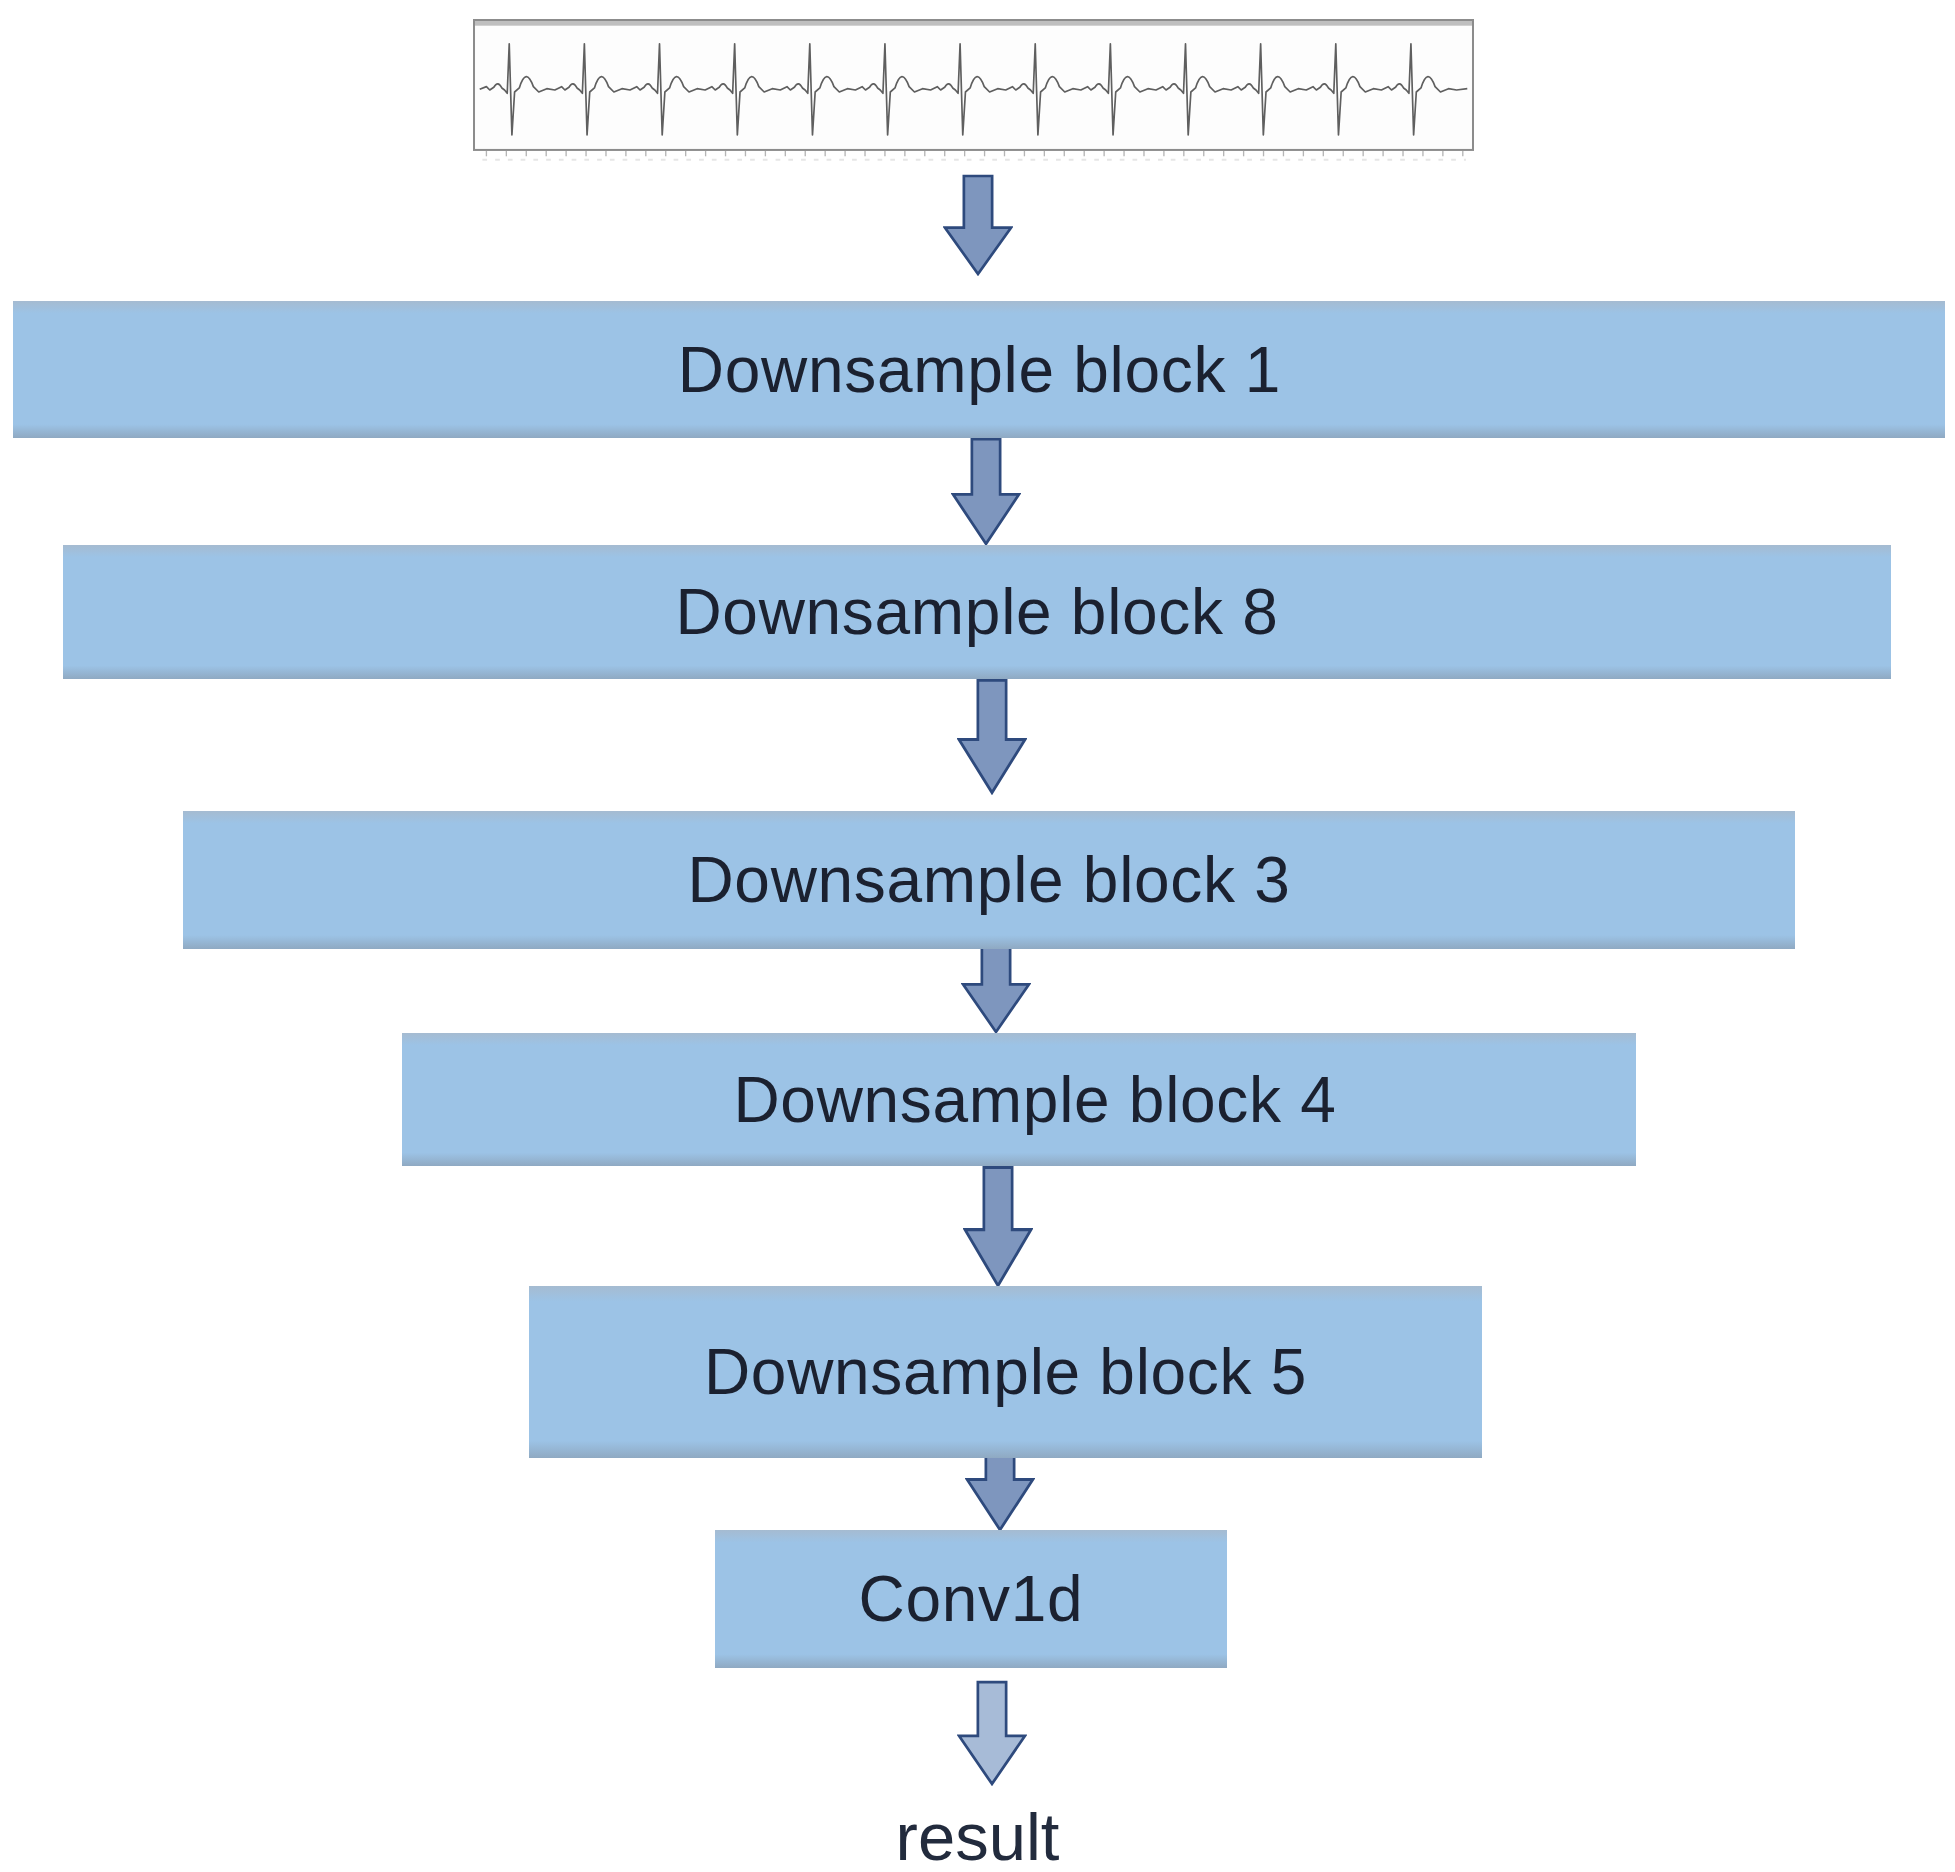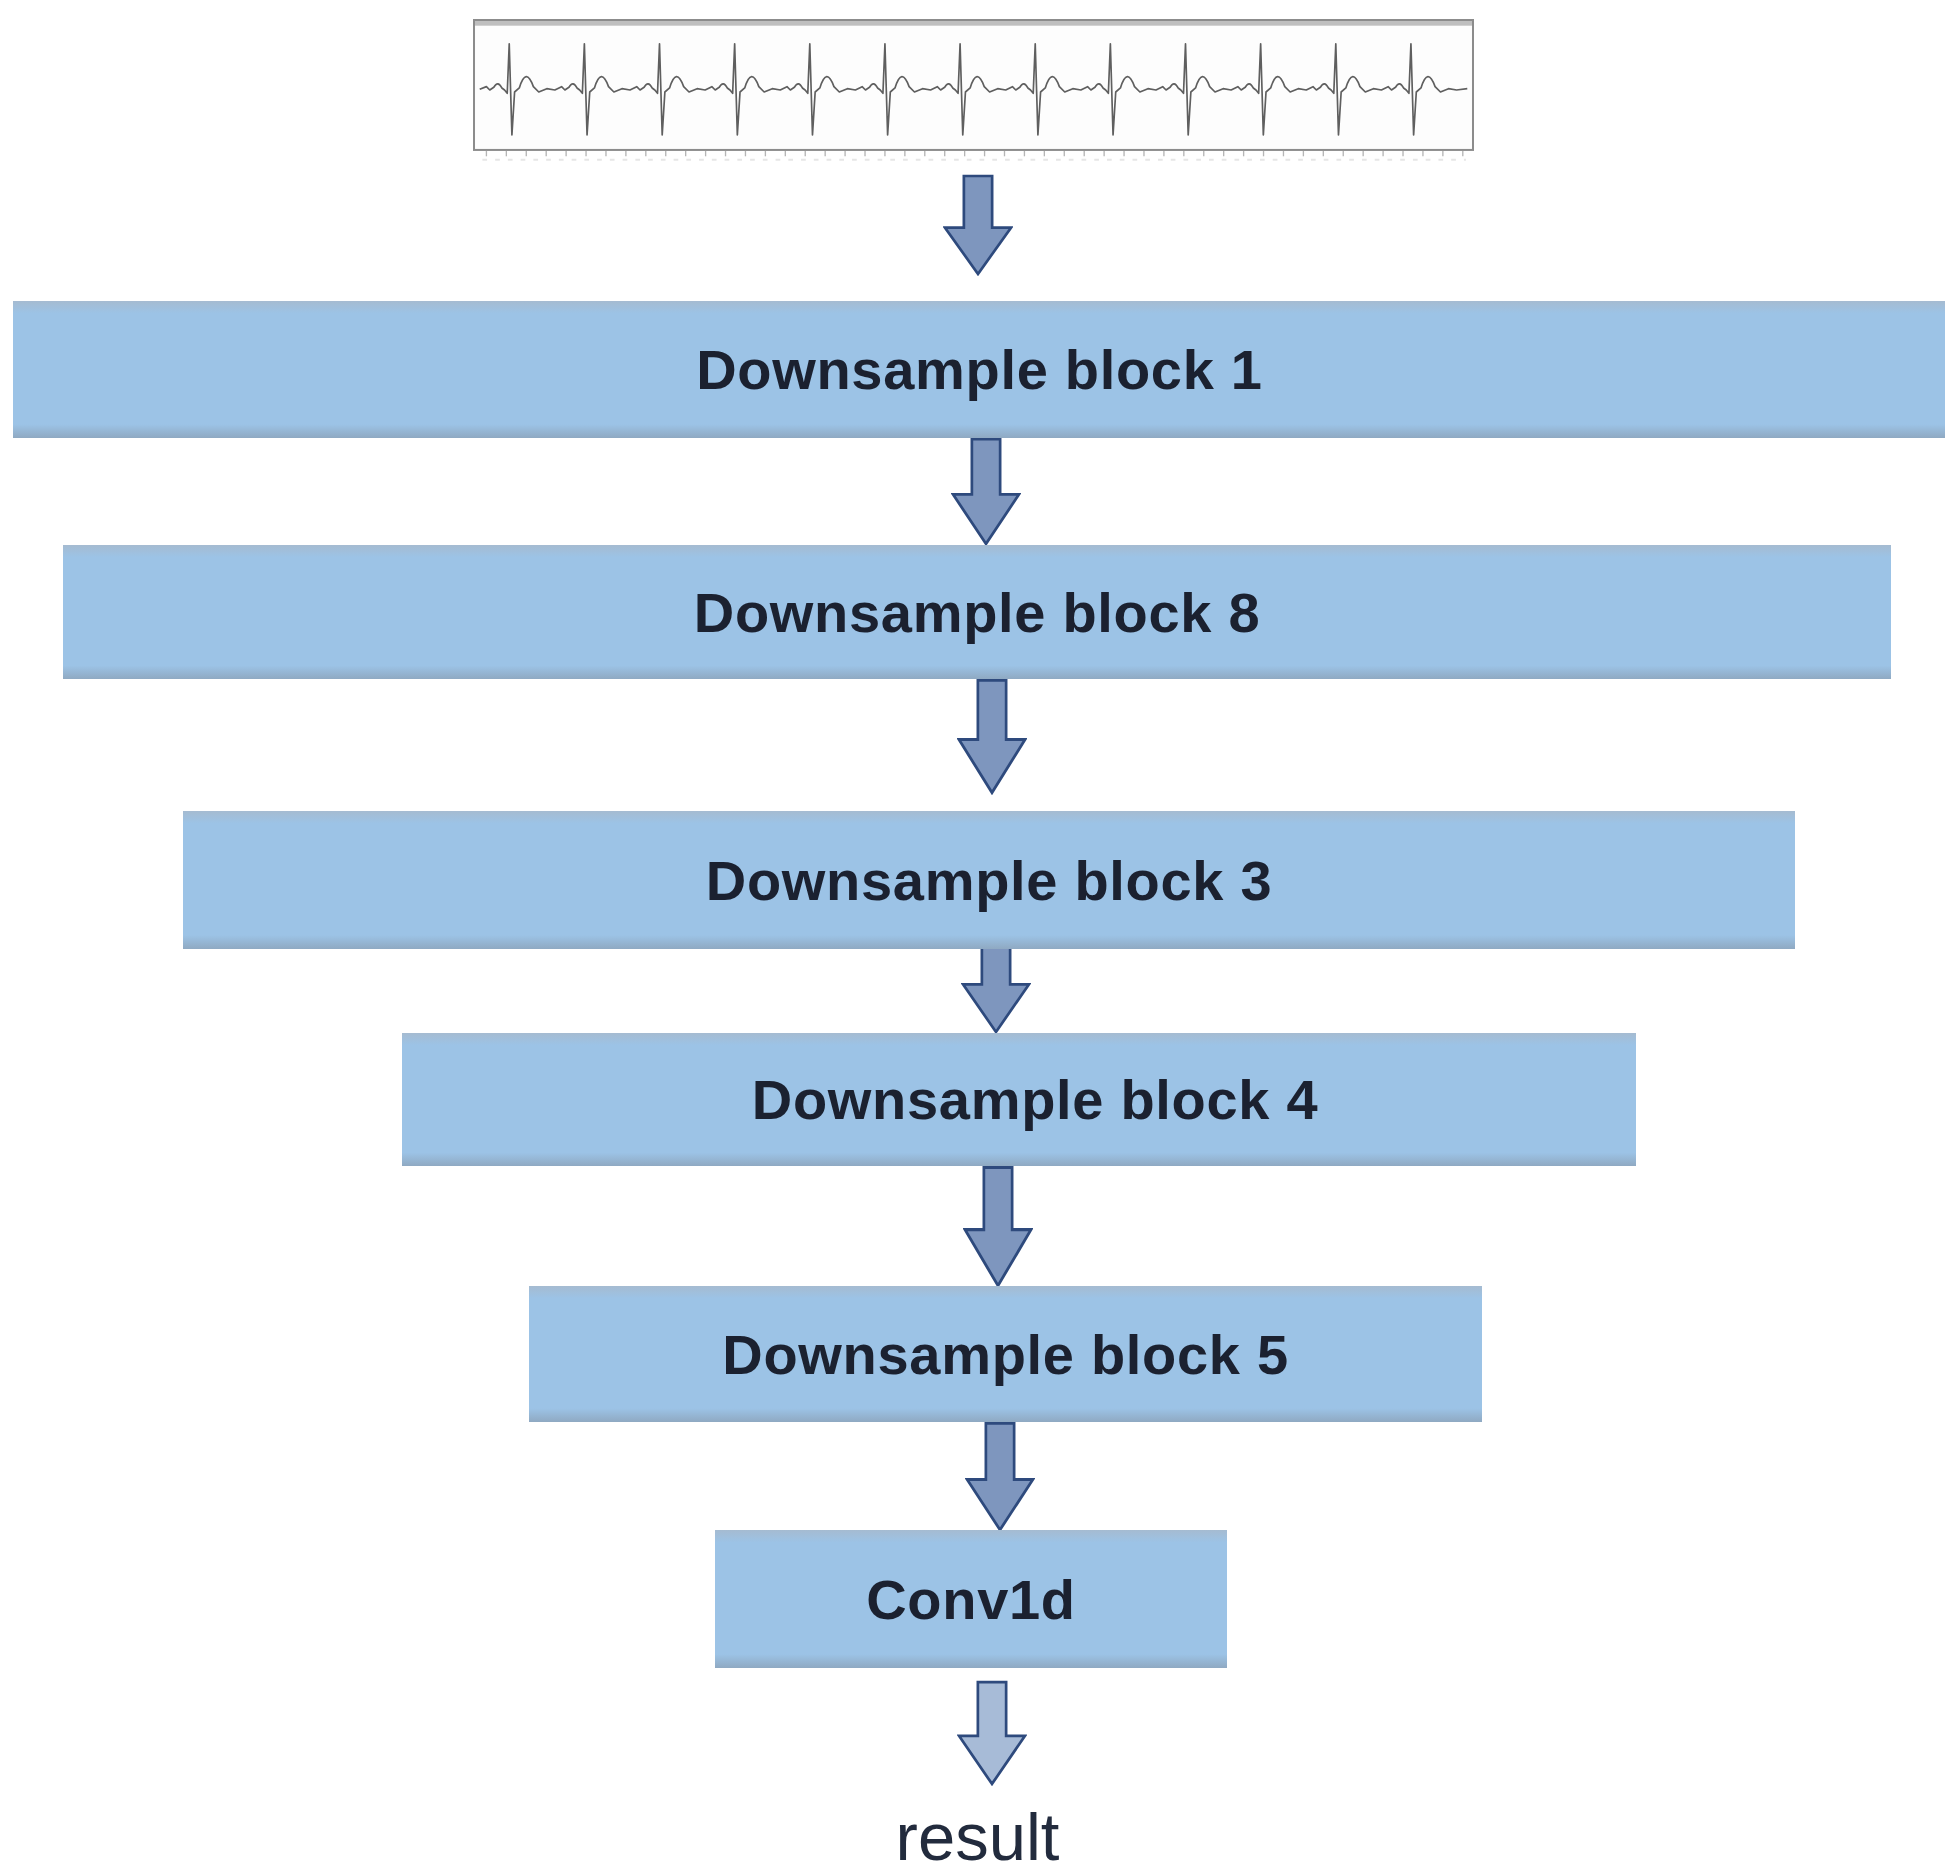--- a/index.html
+++ b/index.html
@@ -31,31 +31,31 @@
     background: linear-gradient(180deg,
       #a5bbd1 0%,
       var(--block-fill, #9cc3e6) 9%,
       var(--block-fill, #9cc3e6) 90%,
       #8fa9c2 100%);
     display: flex;
     align-items: center;
     justify-content: center;
   }
   .block .label {
-    font-weight: bold;
-    font-size: 56px;
+    font-weight: normal;
+    font-size: 64px;
     letter-spacing: 0.7px;
     color: var(--block-text, #1b2130);
     white-space: nowrap;
   }
   .b1 { left: 13.4px;   top: 301px;  width: 1932px; height: 137px; }
   .b2 { left: 63px;   top: 545px;  width: 1828px; height: 134px; }
   .b3 { left: 183px;  top: 811px; width: 1612px; height: 138px; }
   .b4 { left: 402px;  top: 1033px; width: 1202px; height: 133px; padding-left: 32px; }
-  .b5 { left: 529px;  top: 1286px; width: 953px; height: 136px; }
+  .b5 { left: 529px;  top: 1286px; width: 953px; height: 172px; }
   .b6 { left: 715px; top: 1530px; width: 512px;  height: 138px; }
 
   
   .arrow {
     position: absolute;
     width: 70px;
   }
   .arrow svg { display: block; width: 100%; height: 100%; }
   .arrow polygon {
     fill: var(--arrow-fill, #7e96be);

